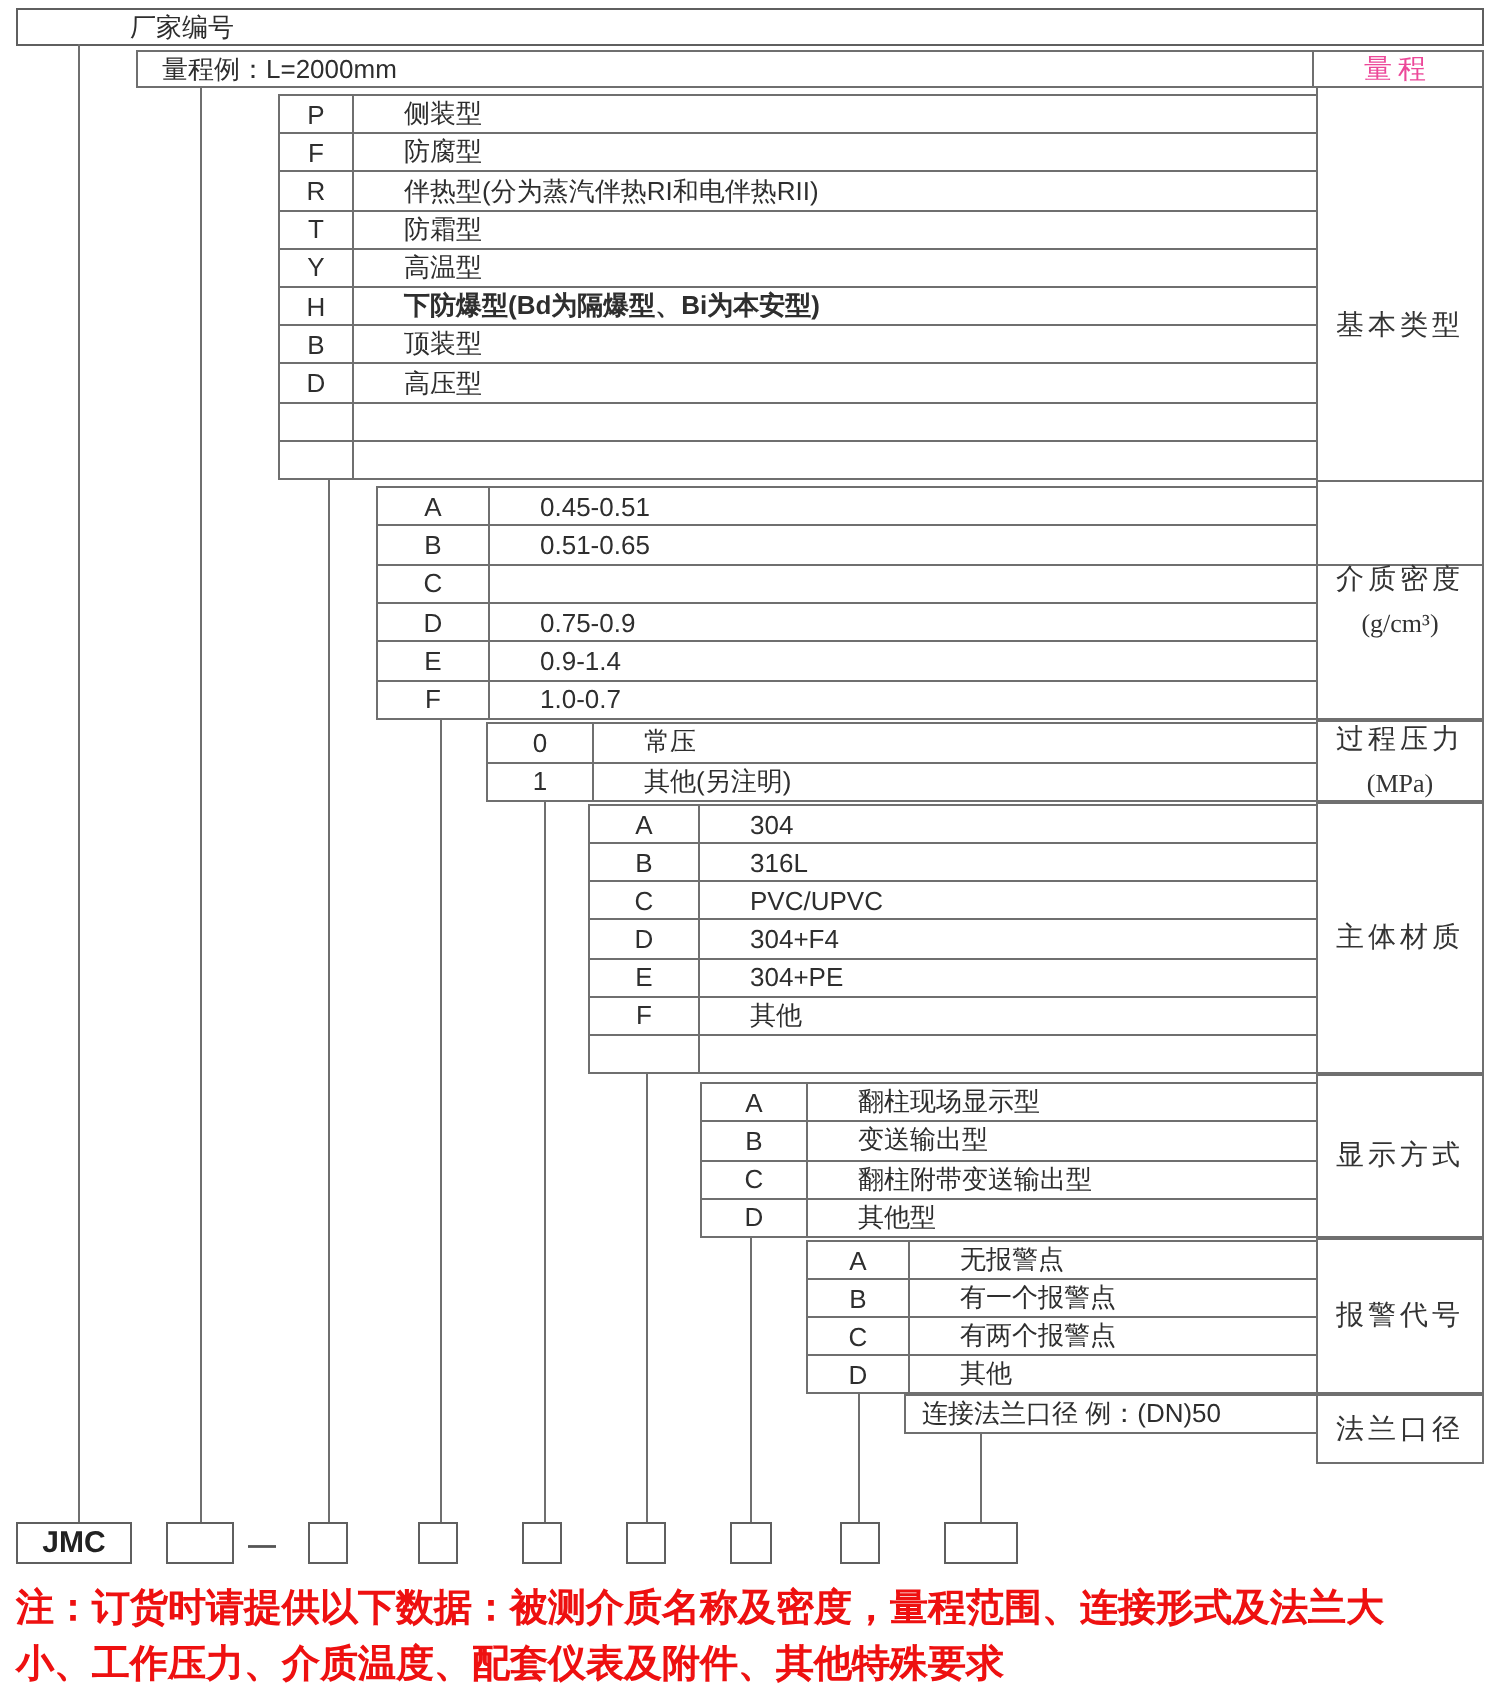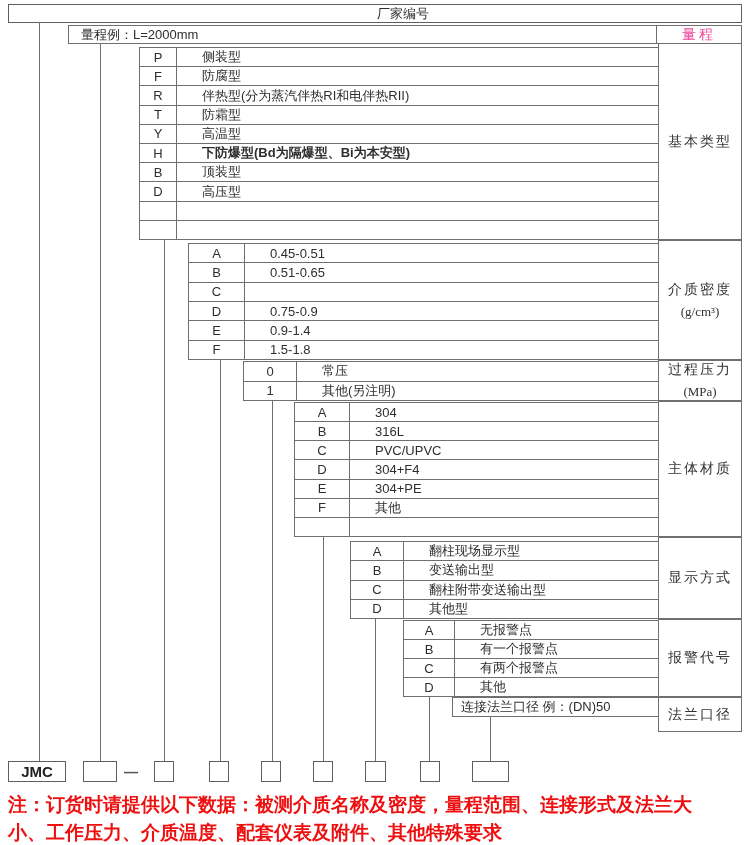--- a/index.html
+++ b/index.html
@@ -1,21 +1,21 @@
 <!DOCTYPE html>
 <html><head>
 <meta charset="utf-8">
 <style>
   html,body{margin:0;padding:0;background:#ffffff;}
   #canvas{
     position:relative;width:750px;height:845px;background:#ffffff;overflow:hidden;
     font-family:"Liberation Sans","DejaVu Sans",sans-serif;color:#2e2e2e;font-size:13px;
   }
   .abs{position:absolute;box-sizing:border-box;}
-  .flexc{display:flex;align-items:center;justify-content:center;}
+  .flexc{display:flex;align-items:center;}
   #maker-box{left:8px;top:4px;width:734px;height:19px;border:1px solid #5f5f5f;}
   #maker-box span{padding-left:56px;}
   #range-row{left:68px;top:25px;width:674px;height:19px;border:1px solid #6f6f6f;display:flex;}
   #range-row .rtext{flex:1;display:flex;align-items:center;padding-left:12px;}
   #range-row .rlabel{width:84px;border-left:1px solid #6f6f6f;display:flex;align-items:center;justify-content:center;
     font-family:"Liberation Serif","DejaVu Serif",serif;letter-spacing:3px;font-size:14px;color:#ec4899;}
   .side-label{font-family:"Liberation Serif","DejaVu Serif",serif;letter-spacing:2px;font-size:14px;color:#333;
     display:flex;flex-direction:column;align-items:center;justify-content:center;border:1px solid #6f6f6f;}
   .side-label .sub{letter-spacing:0;font-size:13px;margin-top:5px;}
   .vline{width:1px;background:#6f6f6f;}
@@ -83,21 +83,21 @@
       </div>
       <div style="flex: 1 1 0%; display: flex; min-height: 0px; border-bottom: 1px solid rgb(111, 111, 111);">
         <div style="width: 36px; border-right: 1px solid rgb(111, 111, 111); display: flex; align-items: center; justify-content: center;"></div>
         <div style="flex: 1 1 0%; display: flex; align-items: center; padding-left: 25px;"></div>
       </div>
       <div style="flex: 1 1 0%; display: flex; min-height: 0px; border-bottom: none;">
         <div style="width: 36px; border-right: 1px solid rgb(111, 111, 111); display: flex; align-items: center; justify-content: center;"></div>
         <div style="flex: 1 1 0%; display: flex; align-items: center; padding-left: 25px;"></div>
       </div>
     </div>
-    <div class="side-label" style="position: absolute; box-sizing: border-box; left: 658px; top: 43px; width: 84px; height: 197px;">
+    <div class="side-label" style="position: absolute; box-sizing: border-box; left: 658px; top: 43px; width: 84px; height: 240px;">
       <div>基本类型</div>
     </div>
     <div style="position: absolute; box-sizing: border-box; left: 188px; top: 243px; width: 471px; height: 117px; border: 1px solid rgb(111, 111, 111); display: flex; flex-direction: column; background: rgb(255, 255, 255);">
       <div style="flex: 1 1 0%; display: flex; min-height: 0px; border-bottom: 1px solid rgb(111, 111, 111);">
         <div style="width: 55px; border-right: 1px solid rgb(111, 111, 111); display: flex; align-items: center; justify-content: center;">A</div>
         <div style="flex: 1 1 0%; display: flex; align-items: center; padding-left: 25px;">0.45-0.51</div>
       </div>
       <div style="flex: 1 1 0%; display: flex; min-height: 0px; border-bottom: 1px solid rgb(111, 111, 111);">
         <div style="width: 55px; border-right: 1px solid rgb(111, 111, 111); display: flex; align-items: center; justify-content: center;">B</div>
         <div style="flex: 1 1 0%; display: flex; align-items: center; padding-left: 25px;">0.51-0.65</div>
@@ -108,21 +108,21 @@
       <div style="flex: 1 1 0%; display: flex; min-height: 0px; border-bottom: 1px solid rgb(111, 111, 111);">
         <div style="width: 55px; border-right: 1px solid rgb(111, 111, 111); display: flex; align-items: center; justify-content: center;">D</div>
         <div style="flex: 1 1 0%; display: flex; align-items: center; padding-left: 25px;">0.75-0.9</div>
       </div>
       <div style="flex: 1 1 0%; display: flex; min-height: 0px; border-bottom: 1px solid rgb(111, 111, 111);">
         <div style="width: 55px; border-right: 1px solid rgb(111, 111, 111); display: flex; align-items: center; justify-content: center;">E</div>
         <div style="flex: 1 1 0%; display: flex; align-items: center; padding-left: 25px;">0.9-1.4</div>
       </div>
       <div style="flex: 1 1 0%; display: flex; min-height: 0px; border-bottom: none;">
         <div style="width: 55px; border-right: 1px solid rgb(111, 111, 111); display: flex; align-items: center; justify-content: center;">F</div>
-        <div style="flex: 1 1 0%; display: flex; align-items: center; padding-left: 25px;">1.5-1.8</div>
+        <div style="flex: 1 1 0%; display: flex; align-items: center; padding-left: 25px;">1.0-0.7</div>
       </div>
     </div>
     <div class="side-label" style="position: absolute; box-sizing: border-box; left: 658px; top: 240px; width: 84px; height: 120px;">
       <div>介质密度</div>
       <div class="sub">(g/cm³)</div>
     </div>
     <div style="position: absolute; box-sizing: border-box; left: 243px; top: 361px; width: 416px; height: 40px; border: 1px solid rgb(111, 111, 111); display: flex; flex-direction: column; background: rgb(255, 255, 255);">
       <div style="flex: 1 1 0%; display: flex; min-height: 0px; border-bottom: 1px solid rgb(111, 111, 111);">
         <div style="width: 52px; border-right: 1px solid rgb(111, 111, 111); display: flex; align-items: center; justify-content: center;">0</div>
         <div style="flex: 1 1 0%; display: flex; align-items: center; padding-left: 25px;">常压</div>

